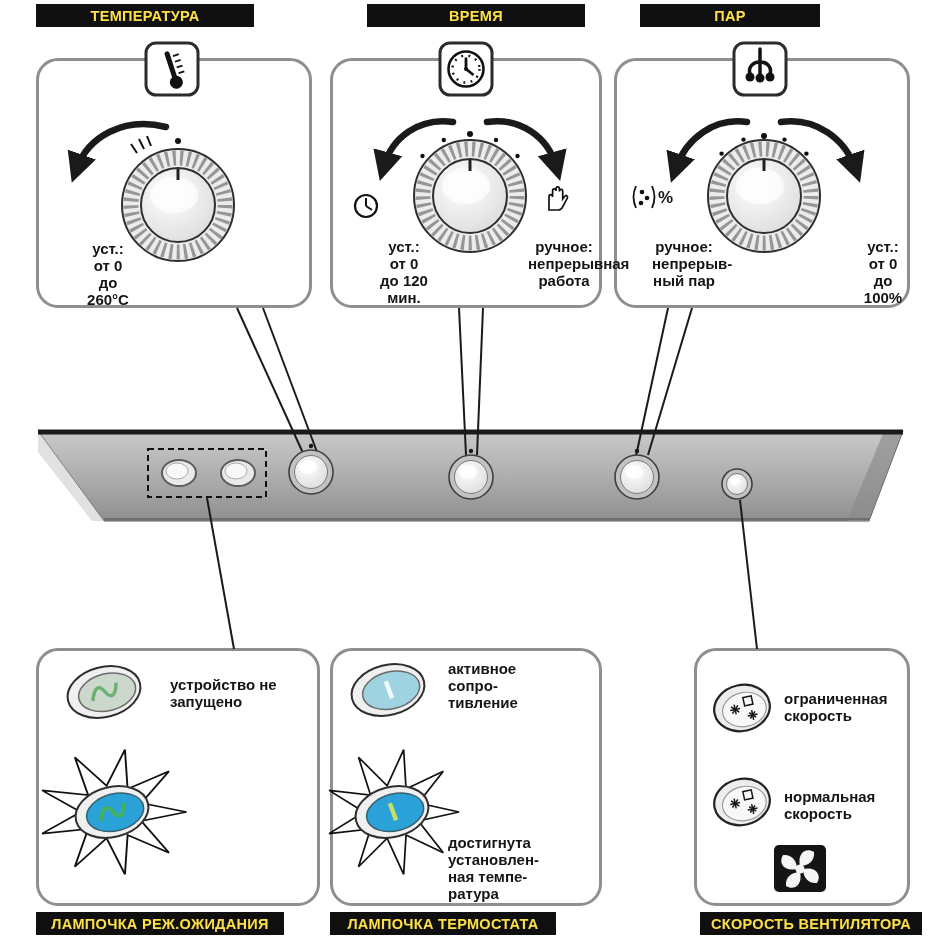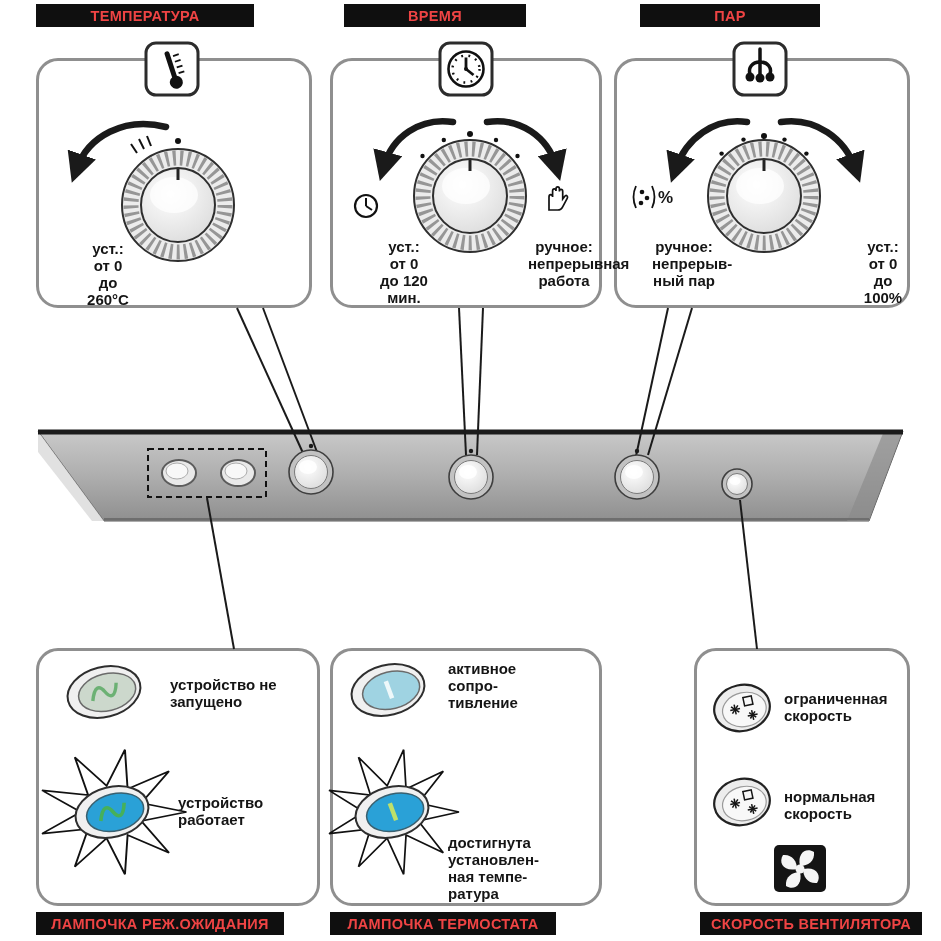--- a/index.html
+++ b/index.html
@@ -1,41 +1,41 @@
 <!DOCTYPE html>
 <html><head>
 <meta charset="utf-8">
 <style>
   * { margin:0; padding:0; box-sizing:border-box; }
   html,body { background:#ffffff; }
   body { font-family:"Liberation Sans", sans-serif; }
   .canvas { position:relative; width:941px; height:941px; background:#fff; overflow:hidden; }
   .bar {
-    position:absolute; height:23px; background:#0f0f0f; color:#ef4444;
+    position:absolute; height:23px; background:#0f0f0f; color:#fde047;
     display:flex; align-items:center; justify-content:center;
     font-size:14.5px; font-weight:700; letter-spacing:.3px; z-index:4; white-space:nowrap;
   }
   .panel {
     position:absolute; background:#fff; border:3px solid #8f8f8f;
     border-radius:22px; z-index:1;
   }
   .txt {
     position:absolute; white-space:pre-line; color:#151515;
     font-size:15px; font-weight:700; line-height:1.14; z-index:5;
   }
   .center { text-align:center;padding-left:36px; }
   svg.overlay { position:absolute; left:0; top:0; z-index:3; pointer-events:none; }
 </style>
 </head>
 <body>
 
 <div class="canvas">
 
   <div class="bar" style="left:36px;top:4px;width:218px">ТЕМПЕРАТУРА</div>
-  <div class="bar" style="left:344px;top:4px;width:182px">ВРЕМЯ</div>
+  <div class="bar" style="left:367px;top:4px;width:218px">ВРЕМЯ</div>
   <div class="bar" style="left:640px;top:4px;width:180px">ПАР</div>
 
   <div class="panel" style="left:36px;top:58px;width:276px;height:250px"></div>
   <div class="panel" style="left:330px;top:58px;width:272px;height:250px"></div>
   <div class="panel" style="left:614px;top:58px;width:296px;height:250px"></div>
 
   <div class="panel" style="left:36px;top:648px;width:284px;height:258px"></div>
   <div class="panel" style="left:330px;top:648px;width:272px;height:258px"></div>
   <div class="panel" style="left:694px;top:648px;width:216px;height:258px"></div>
 
@@ -271,22 +271,20 @@
   <div class="txt center" style="left:616px;top:238px;width:100px">ручное:
 непрерыв-
 ный пар</div>
   <div class="txt" style="left:658px;top:188px;font-size:17px">%</div>
   <div class="txt center" style="left:822px;top:238px;width:86px">уст.:
 от 0
 до 100%</div>
 
   <div class="txt" style="left:170px;top:676px;width:134px">устройство не
 запущено</div>
-  <div class="txt" style="left:178px;top:794px;width:120px">устройство
-работает</div>
   <div class="txt" style="left:448px;top:660px;width:124px">активное
 сопро-
 тивление</div>
   <div class="txt" style="left:448px;top:834px;width:130px">достигнута
 установлен-
 ная темпе-
 ратура</div>
   <div class="txt" style="left:784px;top:690px;width:124px">ограниченная
 скорость</div>
   <div class="txt" style="left:784px;top:788px;width:114px">нормальная

